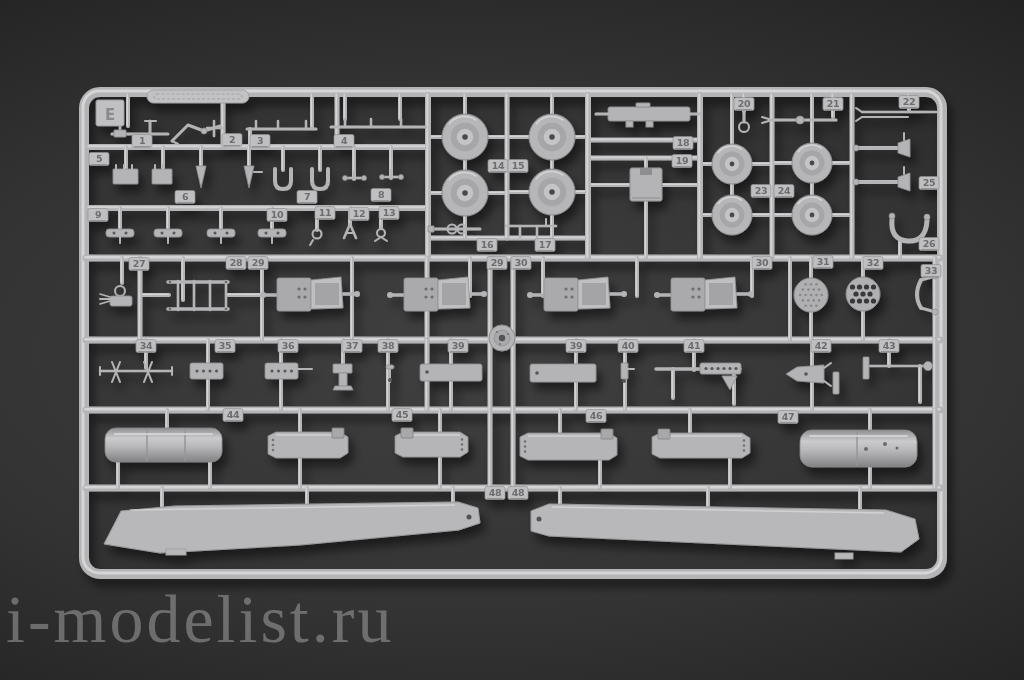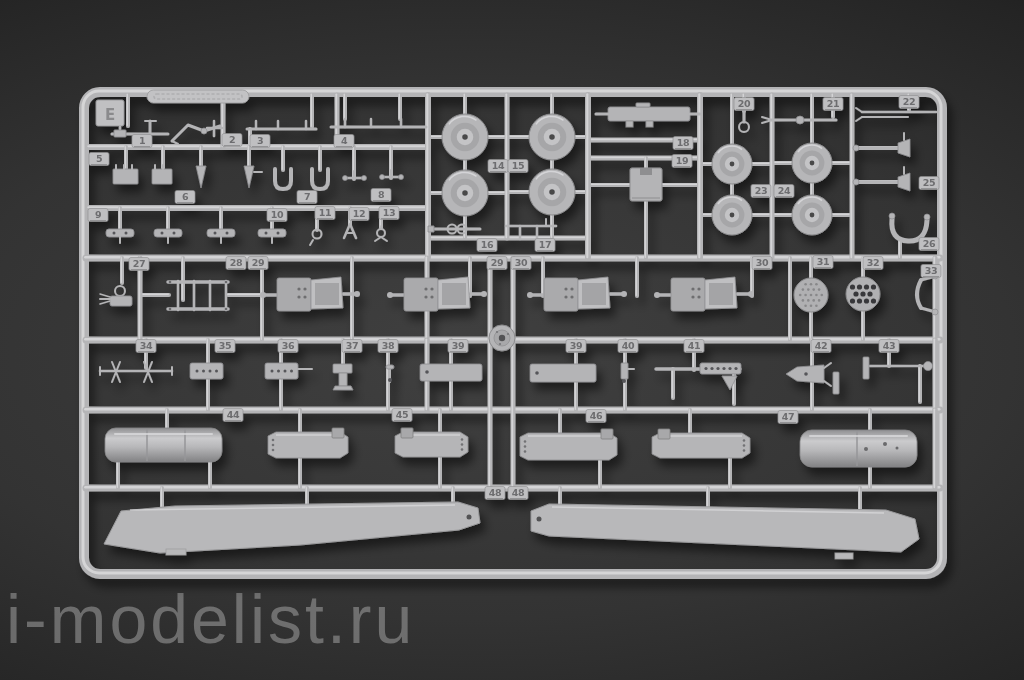--- a/index.html
+++ b/index.html
@@ -3,21 +3,21 @@
 <meta charset="utf-8">
 <style>
   html,body{margin:0;padding:0;background:#000;}
   .scene{
     position:relative;width:1024px;height:680px;overflow:hidden;
     background:radial-gradient(ellipse 115% 85% at 46% 52%, #404040 0%, #333333 46%, #242424 75%, #131313 100%);
     font-family:"DejaVu Sans", sans-serif;
   }
   .watermark{
     position:absolute;left:6px;top:580px;
-    font-family:Liberation Sans, sans-serif;
+    font-family:Liberation Serif, serif;
     font-size:68px;letter-spacing:3px;font-weight:400;
     color:rgba(172,172,172,0.5);
     user-select:none;white-space:nowrap;
   }
   svg{position:absolute;left:0;top:0;}
   text{font-family:"DejaVu Sans", sans-serif;}
 </style>
 </head>
 <body>
 

